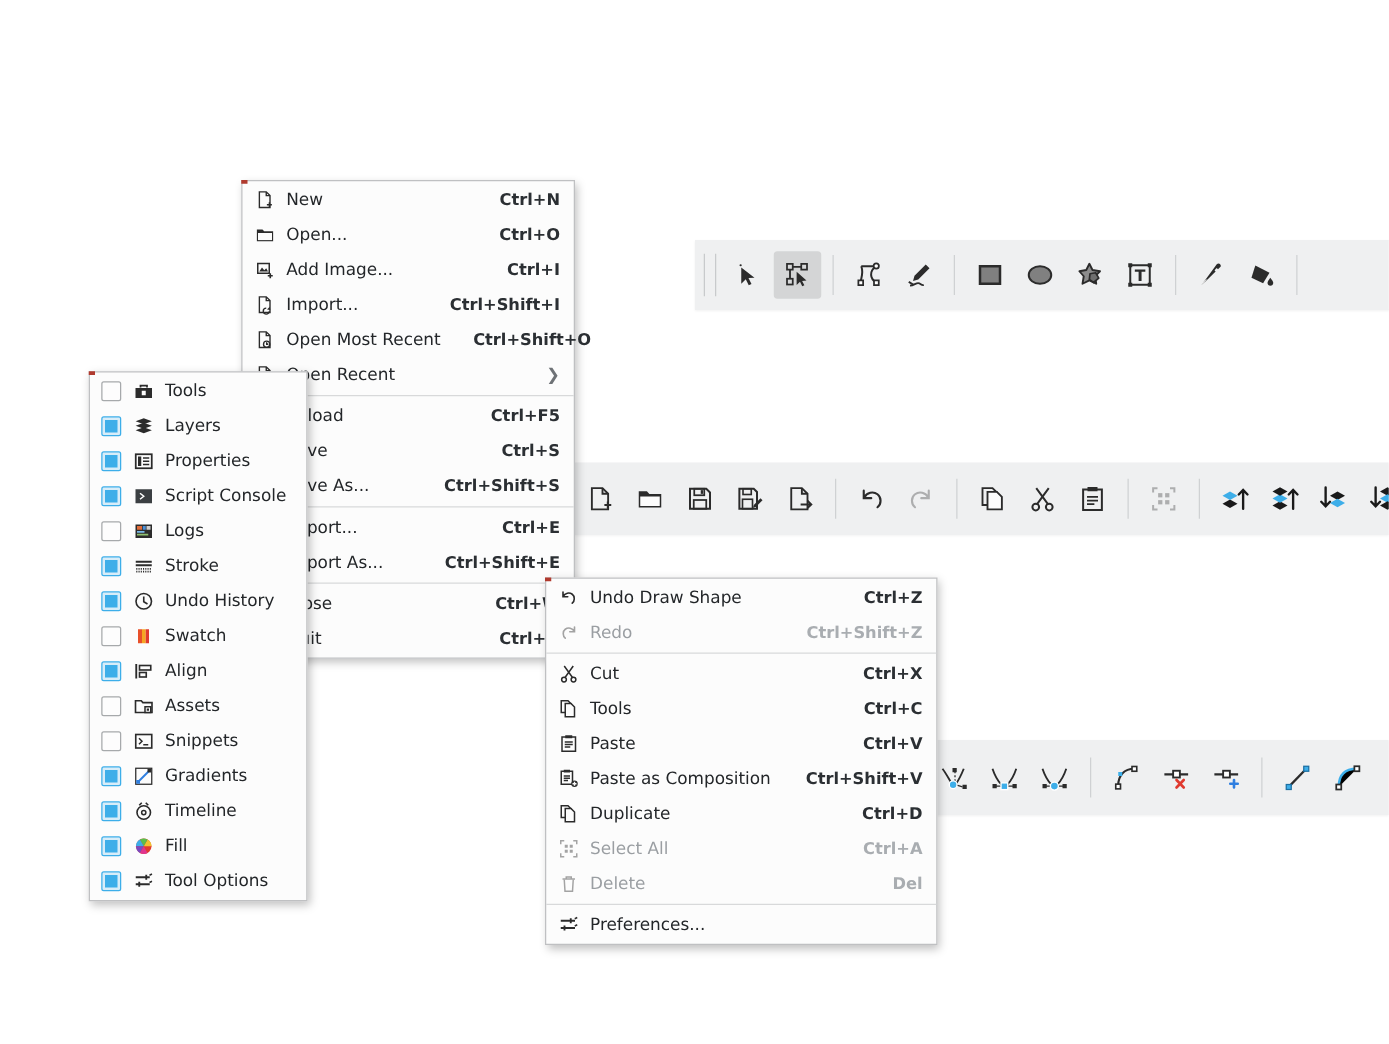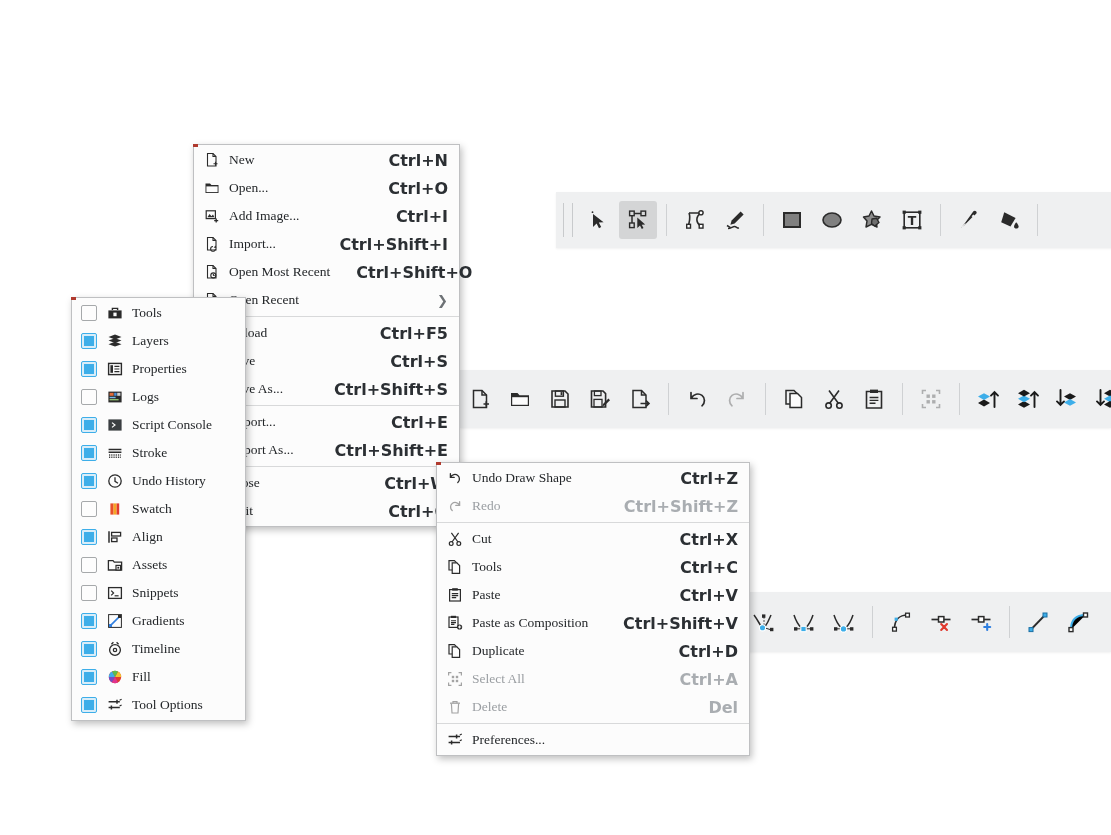--- a/index.html
+++ b/index.html
@@ -62,22 +62,22 @@
     display: flex; align-items: center;
     height: 28px;
     padding: 0 11px 0 9px;
     white-space: nowrap;
   }
   .mi .ico {
     width: 17px; height: 17px; margin-right: 9px;
     display: flex; align-items: center; justify-content: center;
     flex: 0 0 auto;
   }
-  .mi .lbl { flex: 1 1 auto; padding-right: 26px; font-family: Liberation Serif, serif; }
-  .mi .sc { color: #2b2f33; font-weight: bold; font-size: 16px; }
+  .mi .lbl { flex: 1 1 auto; padding-right: 26px; }
+  .mi .sc { color: #2b2f33; font-weight: bold; font-size: 13px; }
   .mi.dis { color: #9a9ea2; }
   .mi.dis .sc { color: #a9adb1; font-weight: bold; }
   .mi.dis .ico { opacity: 0.42; }
   .msep { height: 1px; background: #d8d9da; margin: 2px 0; }
   .chev { margin-left: auto; color: #6e7276; font-size: 13px; line-height: 1; }
 
   
   .cb {
     width: 16px; height: 16px; flex: 0 0 auto;
     margin-right: 9px;
@@ -561,47 +561,47 @@
         <span class="ico">
           <svg width="16" height="16" viewBox="0 0 16 16">
             <rect x="1.6" y="2.4" width="12.8" height="11.2" fill="none" stroke="#2b2b2b" stroke-width="1.4"></rect>
             <rect x="3.4" y="4.2" width="2.6" height="7.6" fill="#2b2b2b"></rect>
             <path d="M7.4 5.4h5M7.4 8h5M7.4 10.6h5" stroke="#2b2b2b" stroke-width="1.2"></path>
           </svg>
         </span>
         <span class="lbl">Properties</span>
       </div>
       <div class="mi">
+        <span class="cb on"></span>
+        <span class="ico">
+          <svg width="16" height="16" viewBox="0 0 16 16">
+            <rect x="1.4" y="2.4" width="13.2" height="11.2" fill="#3b3f42"></rect>
+            <path d="M5 5.6 8 8l-3 2.4" fill="none" stroke="#fff" stroke-width="1.2"></path>
+          </svg>
+        </span>
+        <span class="lbl">Script Console</span>
+      </div>
+      <div class="mi">
         <span class="cb"></span>
         <span class="ico">
           <svg width="16" height="16" viewBox="0 0 16 16">
             <rect x="1.4" y="2.6" width="13.2" height="10.8" fill="#2b2b2b"></rect>
             <rect x="2.6" y="3.8" width="4" height="3" fill="#e06c3a"></rect>
             <rect x="7.2" y="3.8" width="2.4" height="3" fill="#4a90d9"></rect>
             <rect x="10.2" y="3.8" width="3.2" height="3" fill="#cfcfcf"></rect>
             <rect x="2.6" y="7.8" width="6" height="1.4" fill="#7ab8e8"></rect>
             <rect x="2.6" y="10" width="9" height="1.4" fill="#8fbf6f"></rect>
           </svg>
         </span>
         <span class="lbl">Logs</span>
       </div>
       <div class="mi">
         <span class="cb on"></span>
         <span class="ico">
           <svg width="16" height="16" viewBox="0 0 16 16">
-            <rect x="1.4" y="2.4" width="13.2" height="11.2" fill="#3b3f42"></rect>
-            <path d="M5 5.6 8 8l-3 2.4" fill="none" stroke="#fff" stroke-width="1.2"></path>
-          </svg>
-        </span>
-        <span class="lbl">Script Console</span>
-      </div>
-      <div class="mi">
-        <span class="cb on"></span>
-        <span class="ico">
-          <svg width="16" height="16" viewBox="0 0 16 16">
             <path d="M1.6 4.4h12.8M1.6 7.2h12.8" stroke="#2b2b2b" stroke-width="1.5"></path>
             <path d="M2 10h.9M3.8 10h.9M5.6 10h.9M7.4 10h.9M9.2 10h.9M11 10h.9M12.8 10h.9" stroke="#2b2b2b" stroke-width="1.4"></path>
             <path d="M2 12.2h.9M3.8 12.2h.9M5.6 12.2h.9M7.4 12.2h.9M9.2 12.2h.9M11 12.2h.9M12.8 12.2h.9" stroke="#2b2b2b" stroke-width="1.4"></path>
           </svg>
         </span>
         <span class="lbl">Stroke</span>
       </div>
       <div class="mi">
         <span class="cb on"></span>
         <span class="ico">

